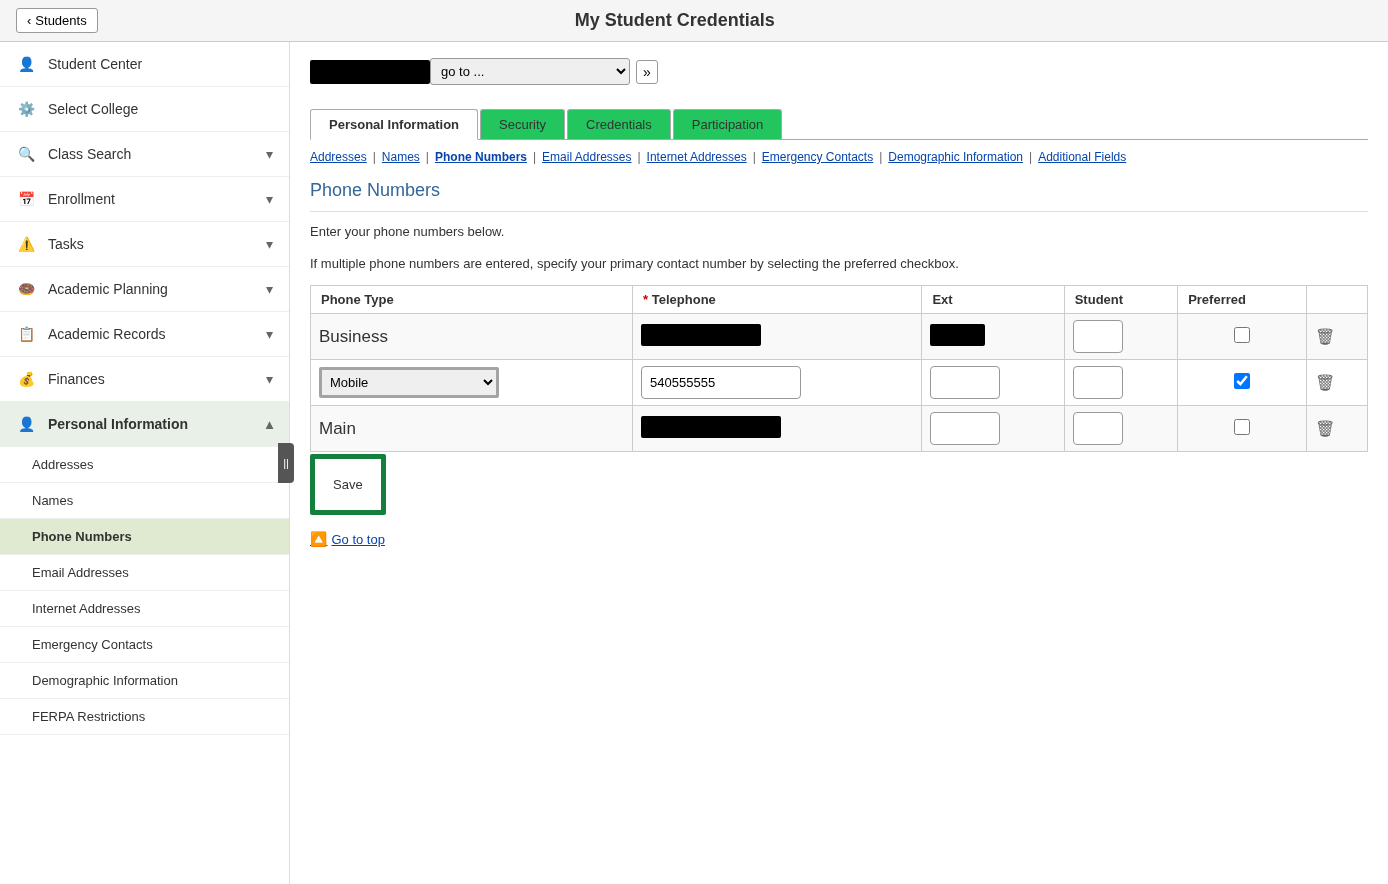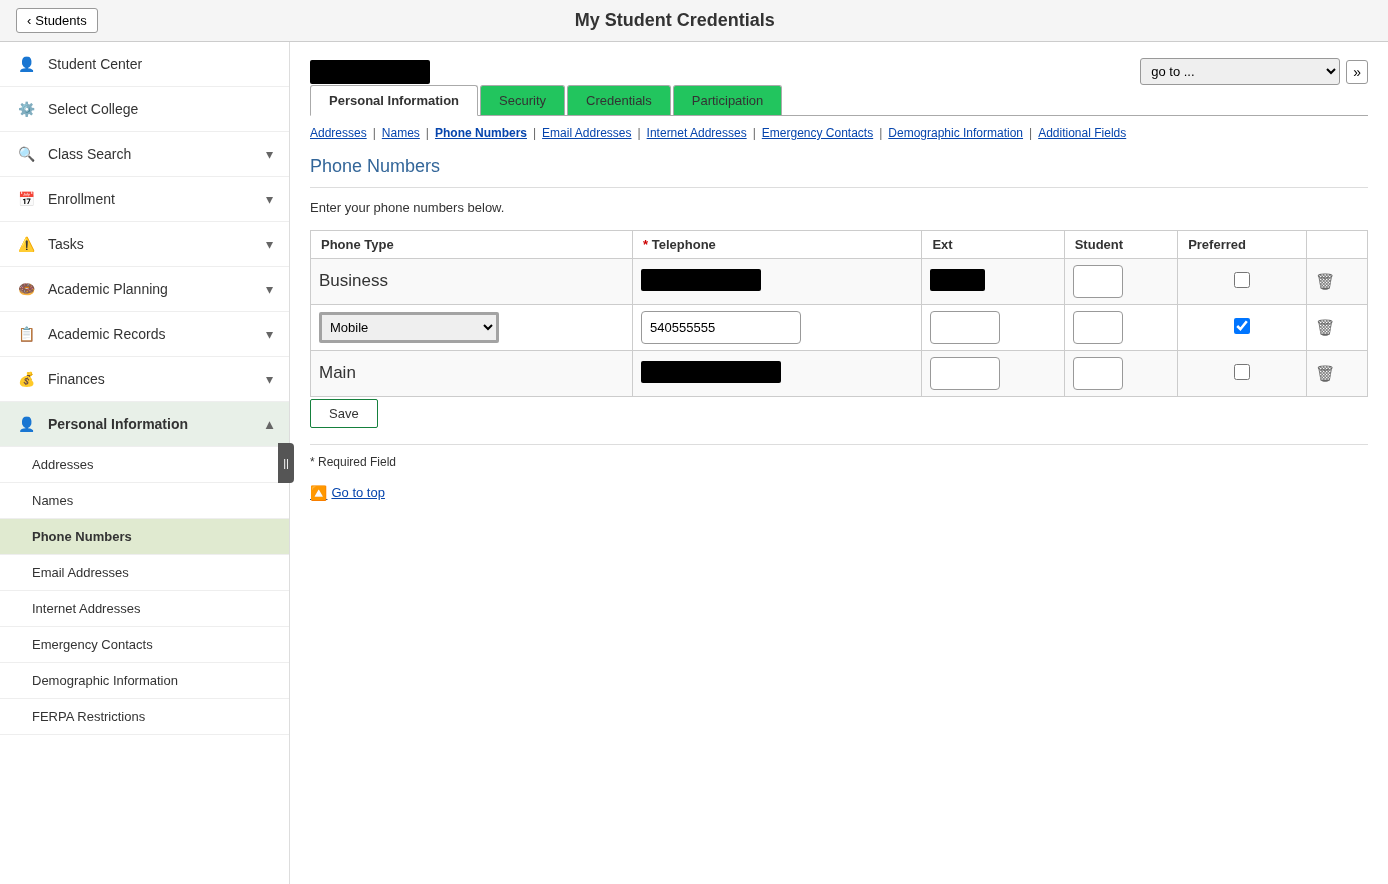--- a/index.html
+++ b/index.html
@@ -77,22 +77,21 @@
       flex: 1;
       overflow-y: auto;
       padding: 16px 20px;
       position: relative;
     }
 
     
     .content-top-row {
       display: flex;
       align-items: center;
-      justify-content: space-between;
-      margin-bottom: 0;
+      margin-bottom: 24px;
     }
     .redacted-block {
       background: #000;
       width: 120px;
       height: 24px;
       border-radius: 2px;
     }
     .goto-row {
       display: flex;
       align-items: center;
@@ -247,23 +246,23 @@
       border: 1px solid #0645ad;
       color: #0645ad;
       font-size: 13px;
       cursor: pointer;
       border-radius: 2px;
       text-align: center;
       margin-bottom: 8px;
     }
     .save-btn {
       display: inline-block;
-      padding: 6px 18px;
-      background: #fff;
-      border: 1px solid #15803d;
+      padding: 18px 18px;
+      background: #fff;
+      border: 5px solid #15803d;
       color: #333;
       font-size: 13px;
       cursor: pointer;
       border-radius: 2px;
       margin-bottom: 16px;
     }
 
     .required-note {
       font-size: 12px;
       color: #333;
@@ -451,20 +450,21 @@
         <span class="subnav-sep">|</span>
         <a>Additional Fields</a>
       </div>
 
       
       <div class="section-title" style="color:#336699; margin-bottom:10px;">Phone Numbers</div>
       <hr style="border:none; border-top:1px solid #ddd; margin-bottom:10px;">
 
       
       <p class="description">Enter your phone numbers below.</p>
+      <p class="description">If multiple phone numbers are entered, specify your primary contact number by selecting the preferred checkbox.</p>
 
       
       <table class="phone-table">
         <thead>
           <tr>
             <th>Phone Type</th>
             <th>
               <span style="color:#c00;">*</span>
               <span>Telephone</span>
             </th>
@@ -546,21 +546,20 @@
           </tr>
         </tbody>
       </table>
 
       
 
       
       <button class="save-btn">Save</button>
 
       
-      <div class="required-note">* Required Field</div>
 
       
       <div class="goto-top">
         <span style="font-size:14px;">🔼</span>
         <span>Go to top</span>
       </div>
     </div>
   </div>
 </div>
 

